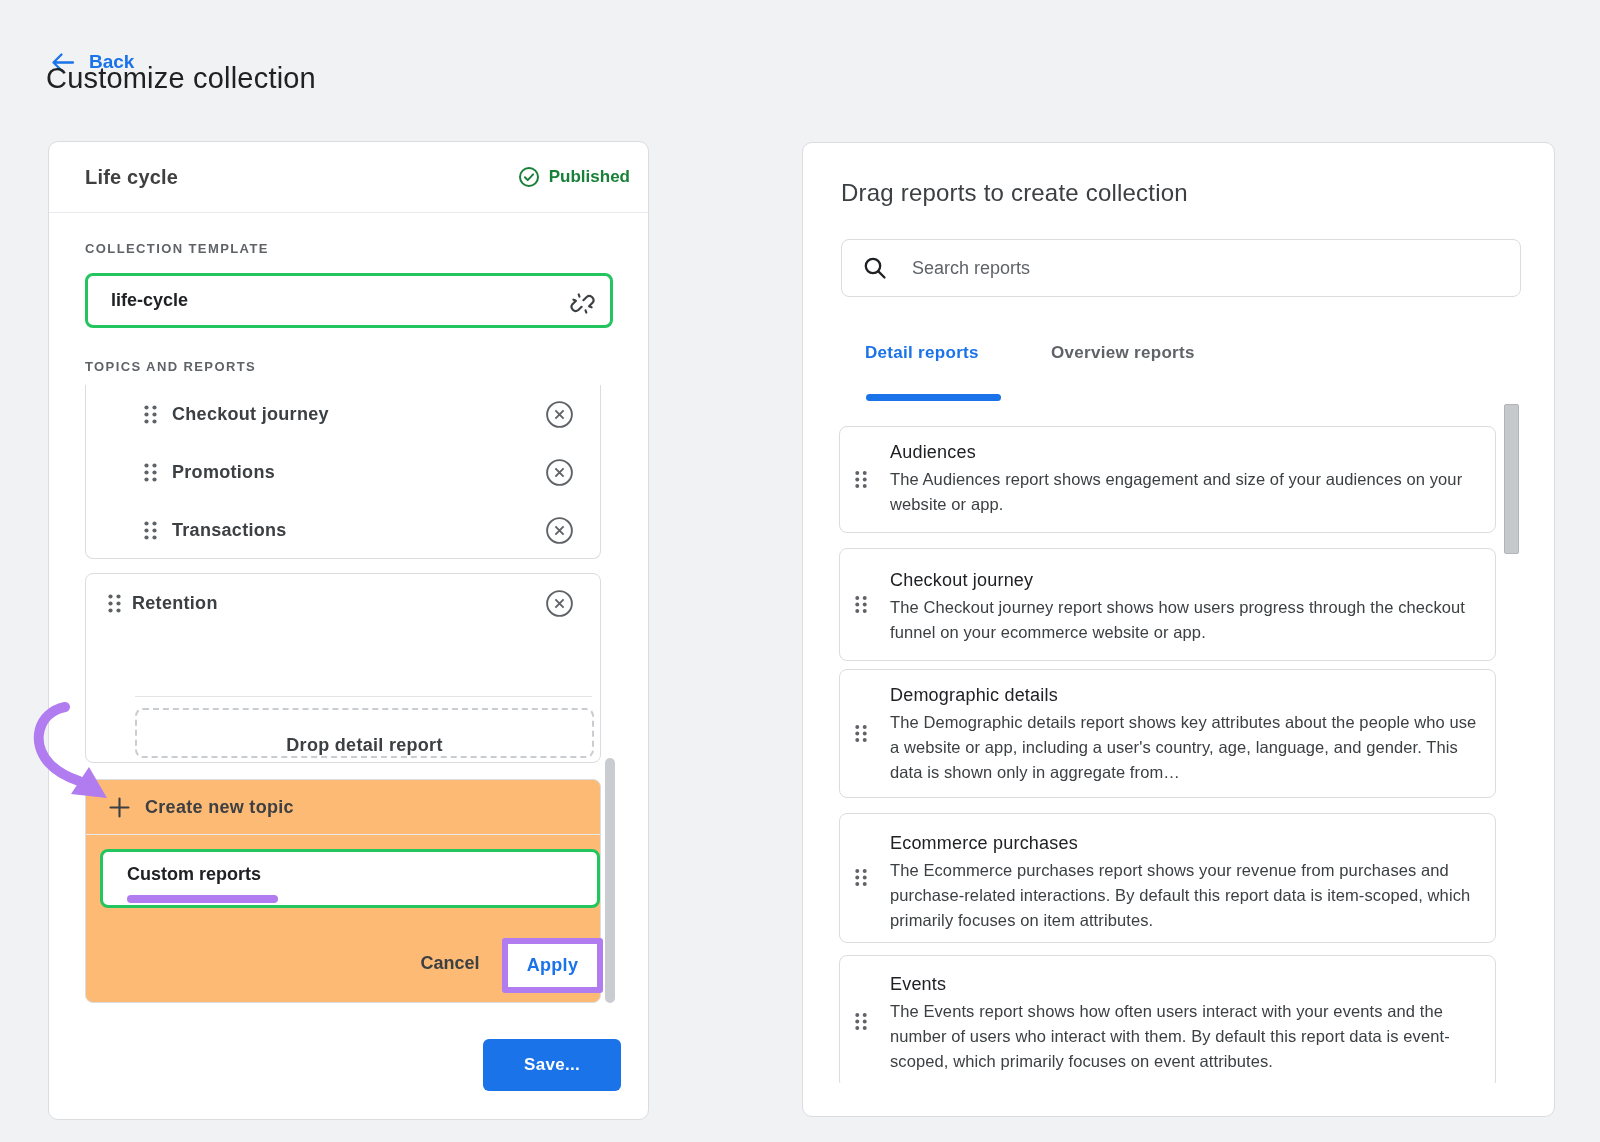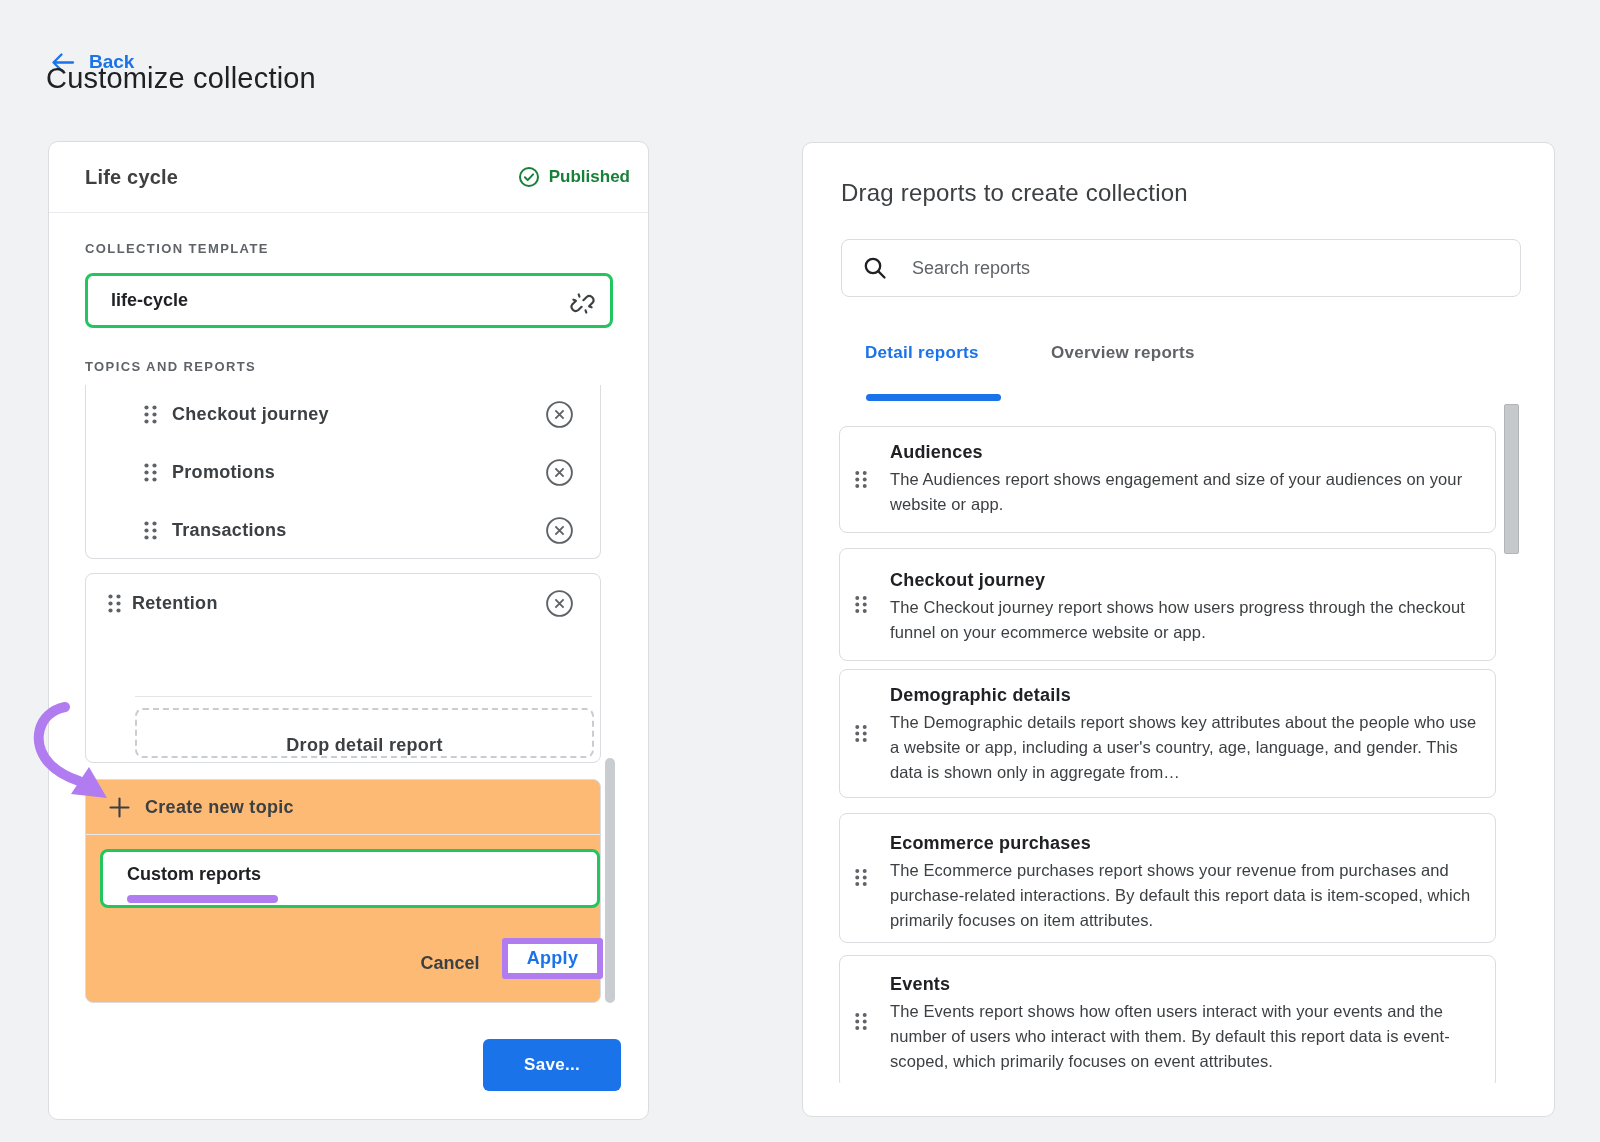--- a/index.html
+++ b/index.html
@@ -66,21 +66,21 @@
   .create-row .c-label { font-size:18px; font-weight:bold; color:#3c4043; letter-spacing:0.3px; }
 
   .newtopic-field { left:14px; top:69px; width:500px; height:59px; }
   .newtopic-field input { width:100%; height:100%; border:none; outline:none; background:transparent;
     font-family:inherit; font-size:18px; font-weight:bold; color:#202124; padding:0 20px 8px 24px; }
   .underline-anno { position:absolute; left:24px; top:43px; width:151px; height:8px;
     background:#b07cf0; border-radius:4px; pointer-events:none; }
 
   .cancel-btn { position:absolute; left:318px; top:173px; width:92px; text-align:center;
     font-size:18px; font-weight:bold; color:#3c4043; cursor:pointer; }
-  .apply-rect { position:absolute; left:416px; top:158px; width:101px; height:41px;
+  .apply-rect { position:absolute; left:416px; top:158px; width:101px; height:55px;
     border:6px solid #b07cf0; border-radius:3px; background:#fff;
     display:flex; align-items:center; justify-content:center; }
   .apply-btn { font-size:18px; font-weight:bold; color:#1a73e8; cursor:pointer; letter-spacing:0.3px; }
 
   .lc-scrollbar { position:absolute; left:556px; top:616px; width:10px; height:245px;
     background:#c9ccd0; border-radius:6px; }
 
   .save-btn { position:absolute; left:434px; top:897px; width:138px; height:52px;
     background:#1a73e8; border:none; border-radius:6px; color:#fff; font-family:inherit;
     font-size:17px; font-weight:bold; letter-spacing:0.3px; cursor:pointer; }
@@ -97,21 +97,21 @@
   .tab { position:absolute; top:200px; font-size:17px; font-weight:bold; letter-spacing:0.3px; cursor:pointer; }
   .tab-active { left:62px; color:#1a73e8; }
   .tab-inactive { left:248px; color:#5f6368; }
   .tab-underline { position:absolute; left:63px; top:251px; width:135px; height:7px;
     background:#1a73e8; border-radius:4px; }
 
   .report-viewport { position:absolute; left:0; top:261px; width:753px; height:679px; overflow:hidden; }
   .report-card { position:absolute; left:36px; width:657px; border:1px solid #dadce0;
     border-radius:8px; background:#fff; padding:15px 16px 0 50px; cursor:grab; }
   .report-card .r-drag { position:absolute; left:14px; top:50%; margin-top:-11px; }
-  .report-card .r-title { font-size:18px; font-weight:bold; color:#202124; letter-spacing:0.2px; margin-bottom:4px; }
+  .report-card .r-title { font-size:18px; font-weight:normal; color:#202124; letter-spacing:0.2px; margin-bottom:4px; }
   .report-card .r-desc { font-size:16.5px; color:#3c4043; line-height:25px; letter-spacing:0.1px; }
 
   .rc-scrollbar { position:absolute; left:701px; top:261px; width:15px; height:150px;
     background:#c6c9cc; border:1px solid #b2b5b8; border-radius:2px; }
 
   
   .anno { pointer-events:none; }
 </style>
 </head>
 <body>

